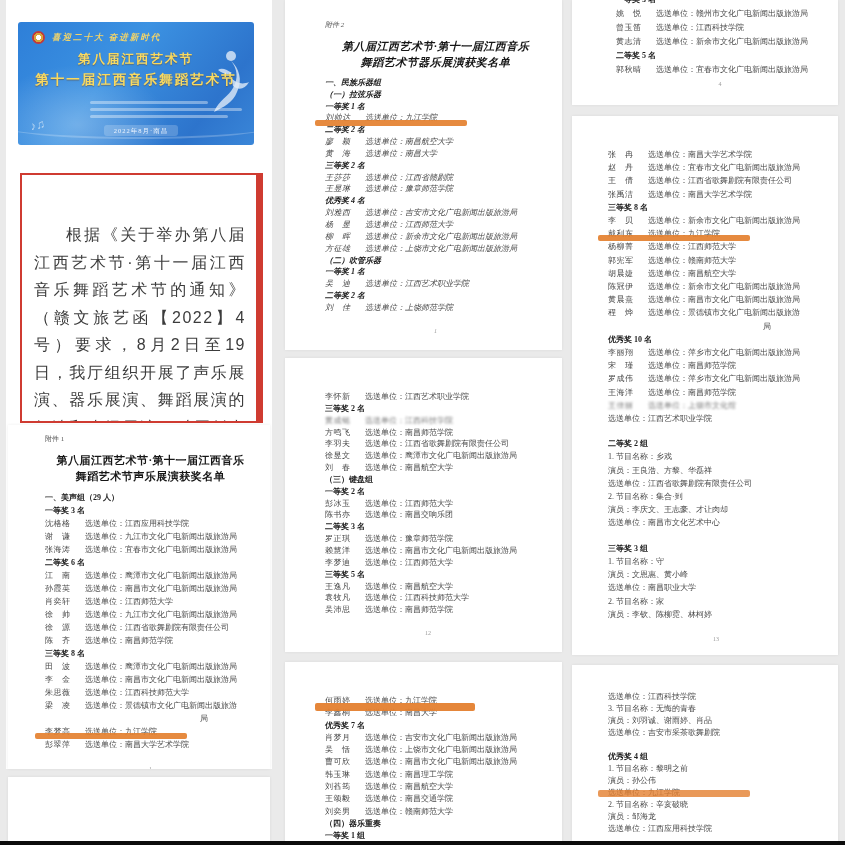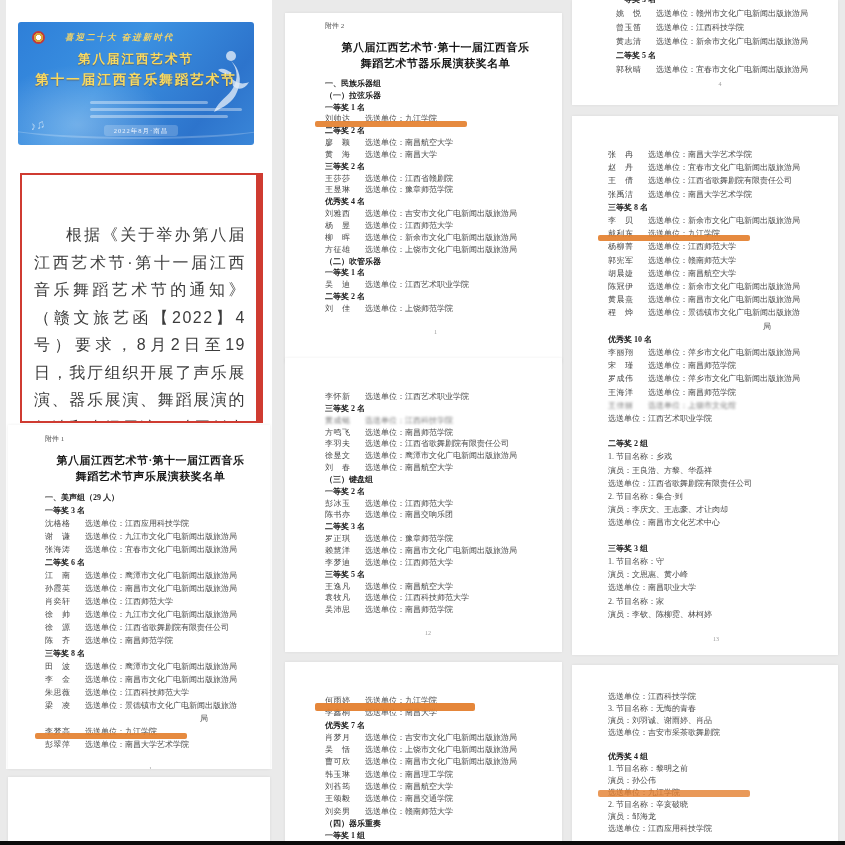--- a/index.html
+++ b/index.html
@@ -6,21 +6,21 @@
   body{width:845px;height:845px;background:#eaeaea;font-family:"Liberation Serif","DejaVu Serif",serif;position:relative;overflow:hidden;}
   .canvas{position:absolute;left:0;top:0;width:845px;height:845px;background:#eaeaea;}
 
   
   .leftcol{position:absolute;left:6px;top:0;width:266px;height:769px;background:#ffffff;}
 
   
   .banner{position:absolute;left:18px;top:22px;width:236px;height:123px;border-radius:3px;overflow:hidden;
     background:linear-gradient(128deg,#2e7fd8 0%,#3c92e2 40%,#2d74cc 78%,#3a86d8 100%);}
   .banner .glow{position:absolute;left:-30px;bottom:-40px;width:180px;height:120px;background:radial-gradient(closest-side,rgba(255,255,255,.28),rgba(255,255,255,0));}
-  .logo-row{display:flex;align-items:center;gap:20px;margin:9px 0 0 14px;position:relative;}
+  .logo-row{display:flex;align-items:center;gap:7px;margin:9px 0 0 14px;position:relative;}
   .logo{width:13px;height:13px;border-radius:50%;background:radial-gradient(circle,#fff 0 28%,#d8a43a 28% 52%,#c23a3a 52% 78%,#fff 78% 100%);}
   .slogan{color:#f2d469;font-size:8.5px;font-style:italic;letter-spacing:2px;font-weight:bold;}
   .btitle{color:#f8d961;font-weight:bold;text-align:center;letter-spacing:2px;text-shadow:0 1px 1px rgba(110,60,0,.45);position:relative;}
   .btitle1{font-size:12.5px;margin-top:7px;}
   .btitle2{font-size:13.5px;margin-top:3px;font-family:Liberation Serif, serif;}
   .fine{height:3px;background:rgba(255,255,255,.38);border-radius:2px;margin:4px 0 0 72px;position:relative;}
   .fp1{width:118px;margin-top:12px;}
   .fp2{width:152px;}
   .fp3{width:138px;}
   .badge{margin:7px 0 0 86px;width:74px;height:11px;background:rgba(255,255,255,.2);border-radius:3px;color:#eef5ff;font-size:6.5px;text-align:center;line-height:11px;letter-spacing:1px;position:relative;}
@@ -30,21 +30,21 @@
 
   
   .notice{position:absolute;left:20px;top:173px;width:243px;height:250px;box-sizing:border-box;
     border:2px solid #cf3b31;border-right:7px solid #cf3b31;background:#fff;overflow:hidden;}
   .notice-text{margin:46px 10px 0 12px;font-size:16px;line-height:27.5px;color:#3c3c3c;letter-spacing:1.5px;text-align:justify;text-indent:2em;font-family:"Liberation Sans","DejaVu Sans",sans-serif;}
 
   
   .page{position:absolute;background:#ffffff;box-sizing:border-box;overflow:hidden;box-shadow:0 0 3px rgba(0,0,0,.07);}
   #pl1{left:8px;top:425px;width:262px;height:344px;padding:8px 14px 4px 37px;}
   #pl2{left:8px;top:777px;width:262px;height:68px;padding:14px 14px 0 37px;}
-  #pm1{left:285px;top:13px;width:277px;height:350px;padding:8px 16px 0 40px;}
+  #pm1{left:285px;top:0px;width:277px;height:350px;padding:20px 16px 0 40px;font-style:italic;}
   #pm2{left:285px;top:358px;width:277px;height:294px;padding:33px 31px 0 40px;}
   #pm3{left:285px;top:662px;width:277px;height:183px;padding:33px 16px 0 40px;}
   #pr1{left:572px;top:0px;width:266px;height:105px;padding:0 14px 0 44px;}
   #pr2{left:572px;top:116px;width:266px;height:539px;padding:32px 14px 0 36px;}
   #pr3{left:572px;top:665px;width:266px;height:180px;padding:26px 14px 0 36px;}
 
   .ln{position:relative;line-height:13px;color:#474747;}
   #pm1 .ln,#pm2 .ln{line-height:11.85px;}
   #pm3 .ln{line-height:12.3px;}
   #pr1 .ln{line-height:14px;}

